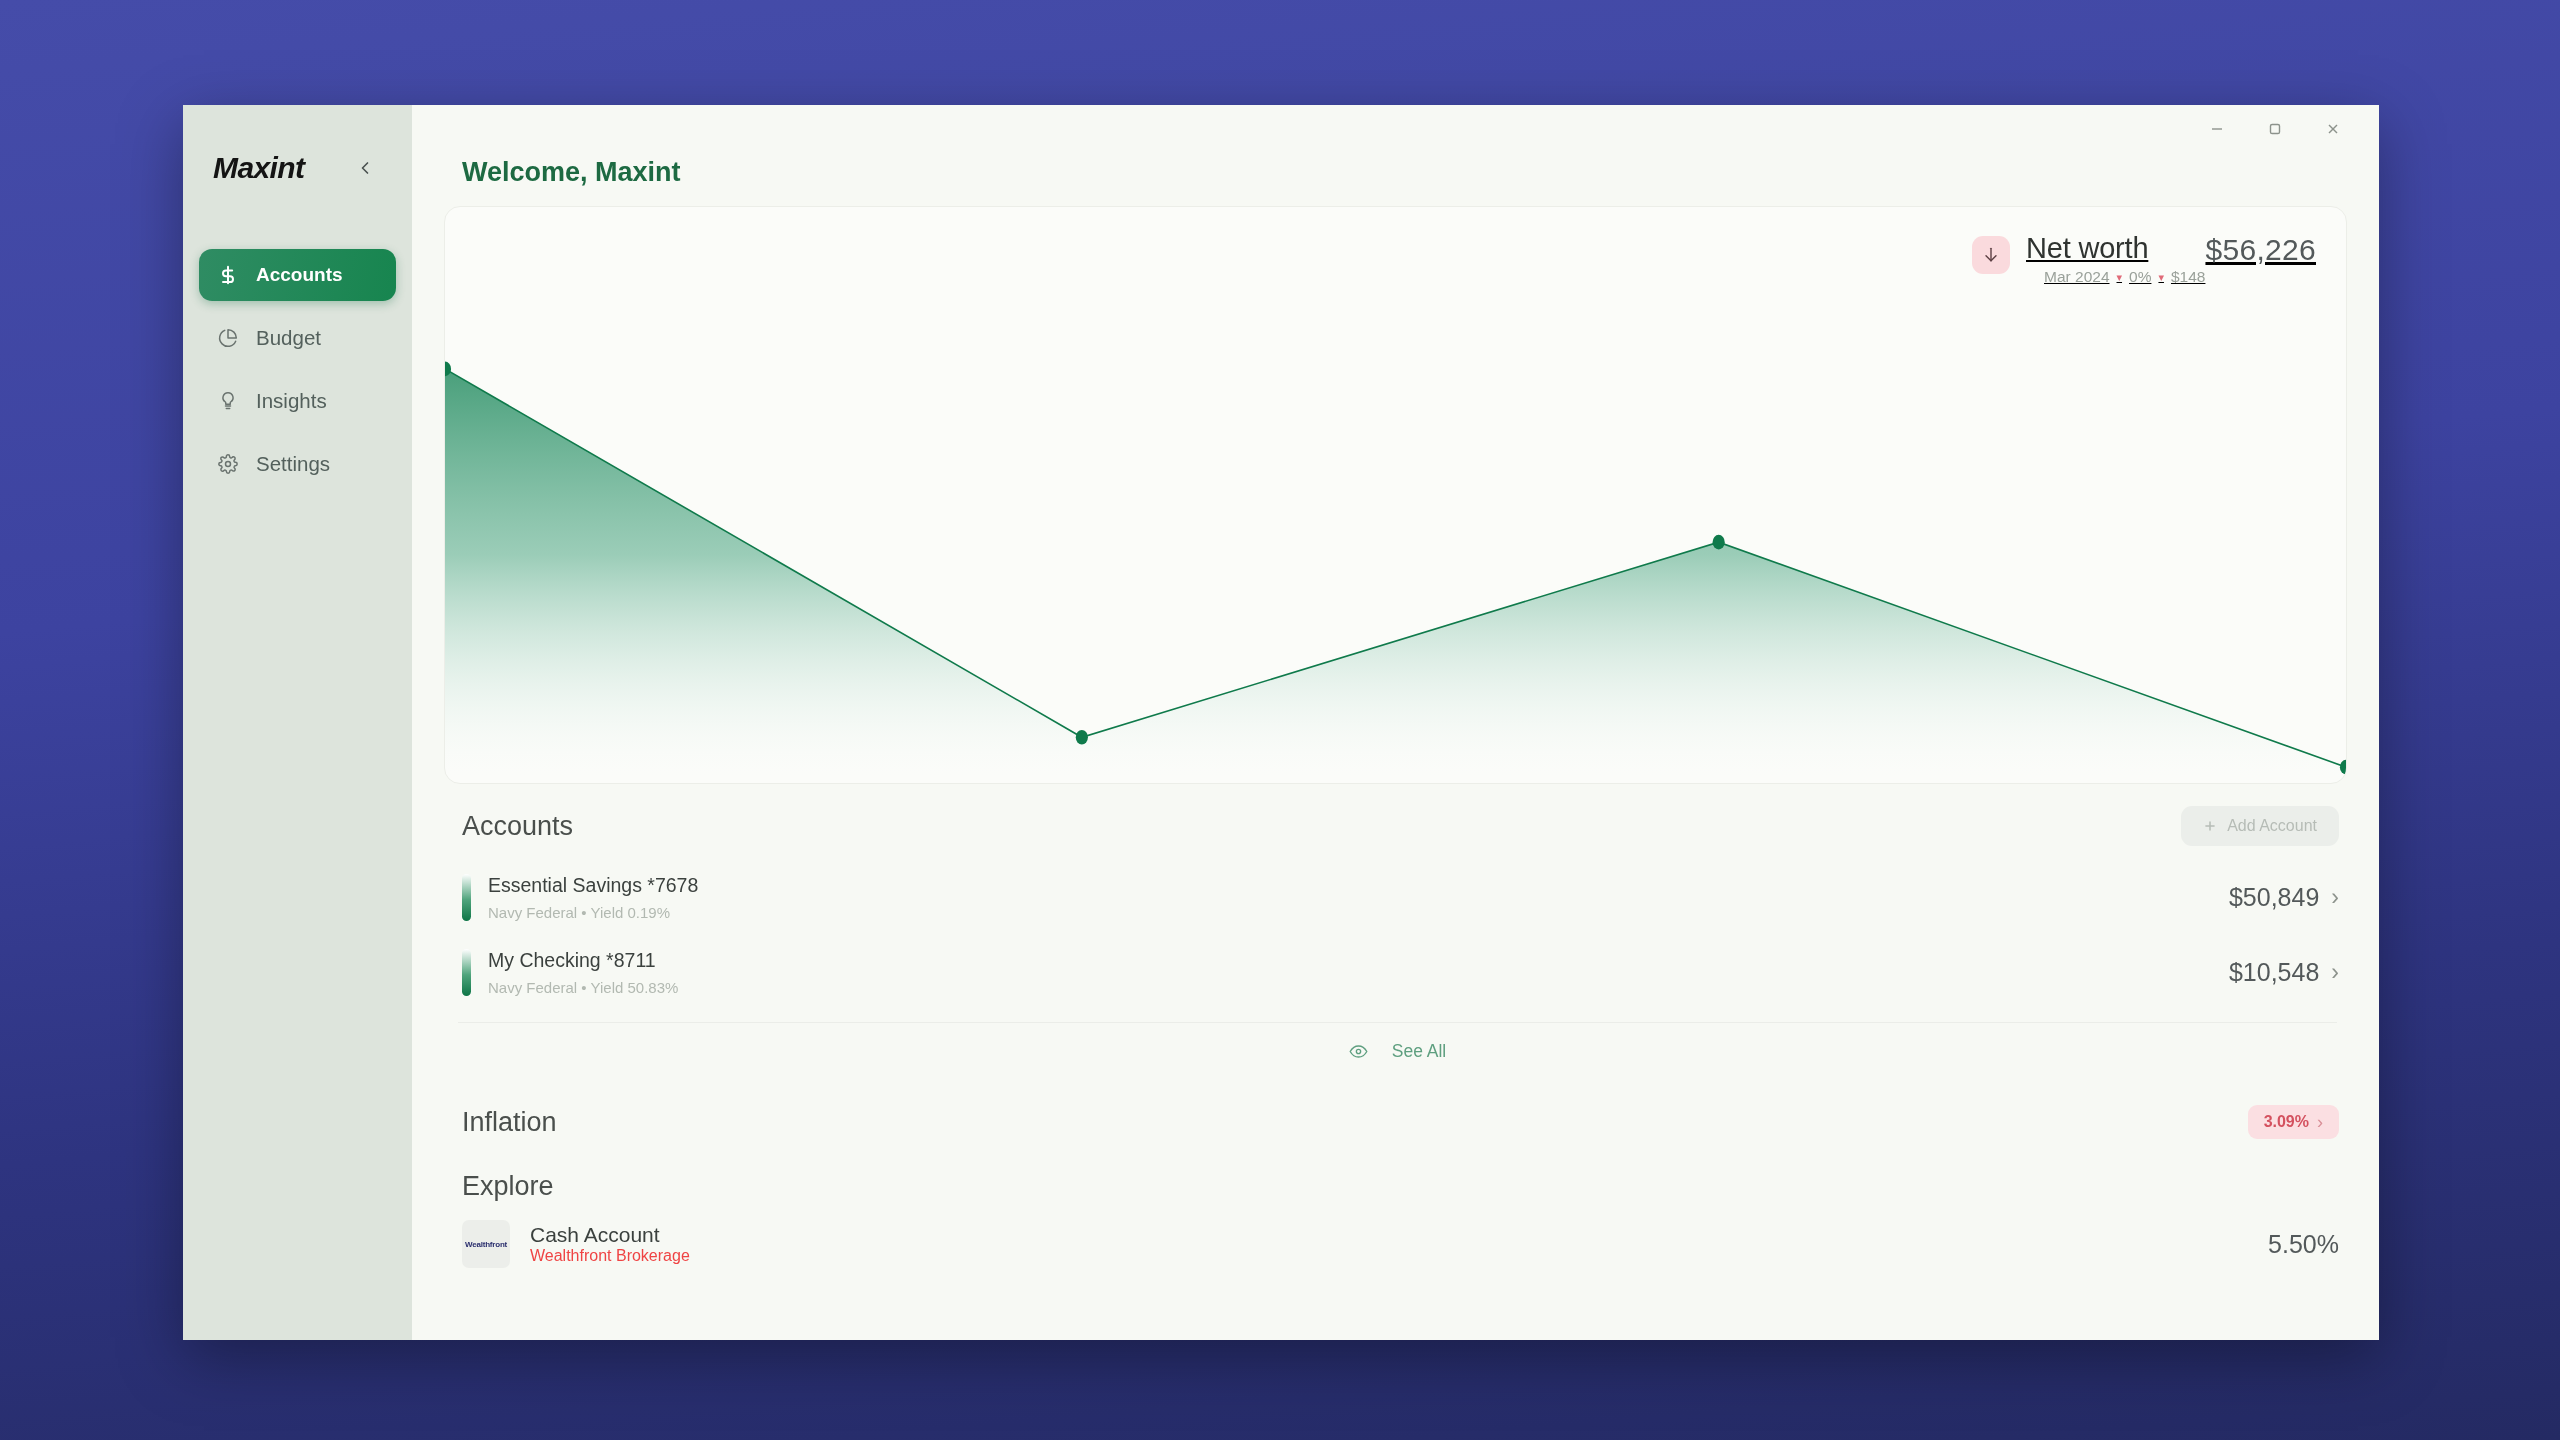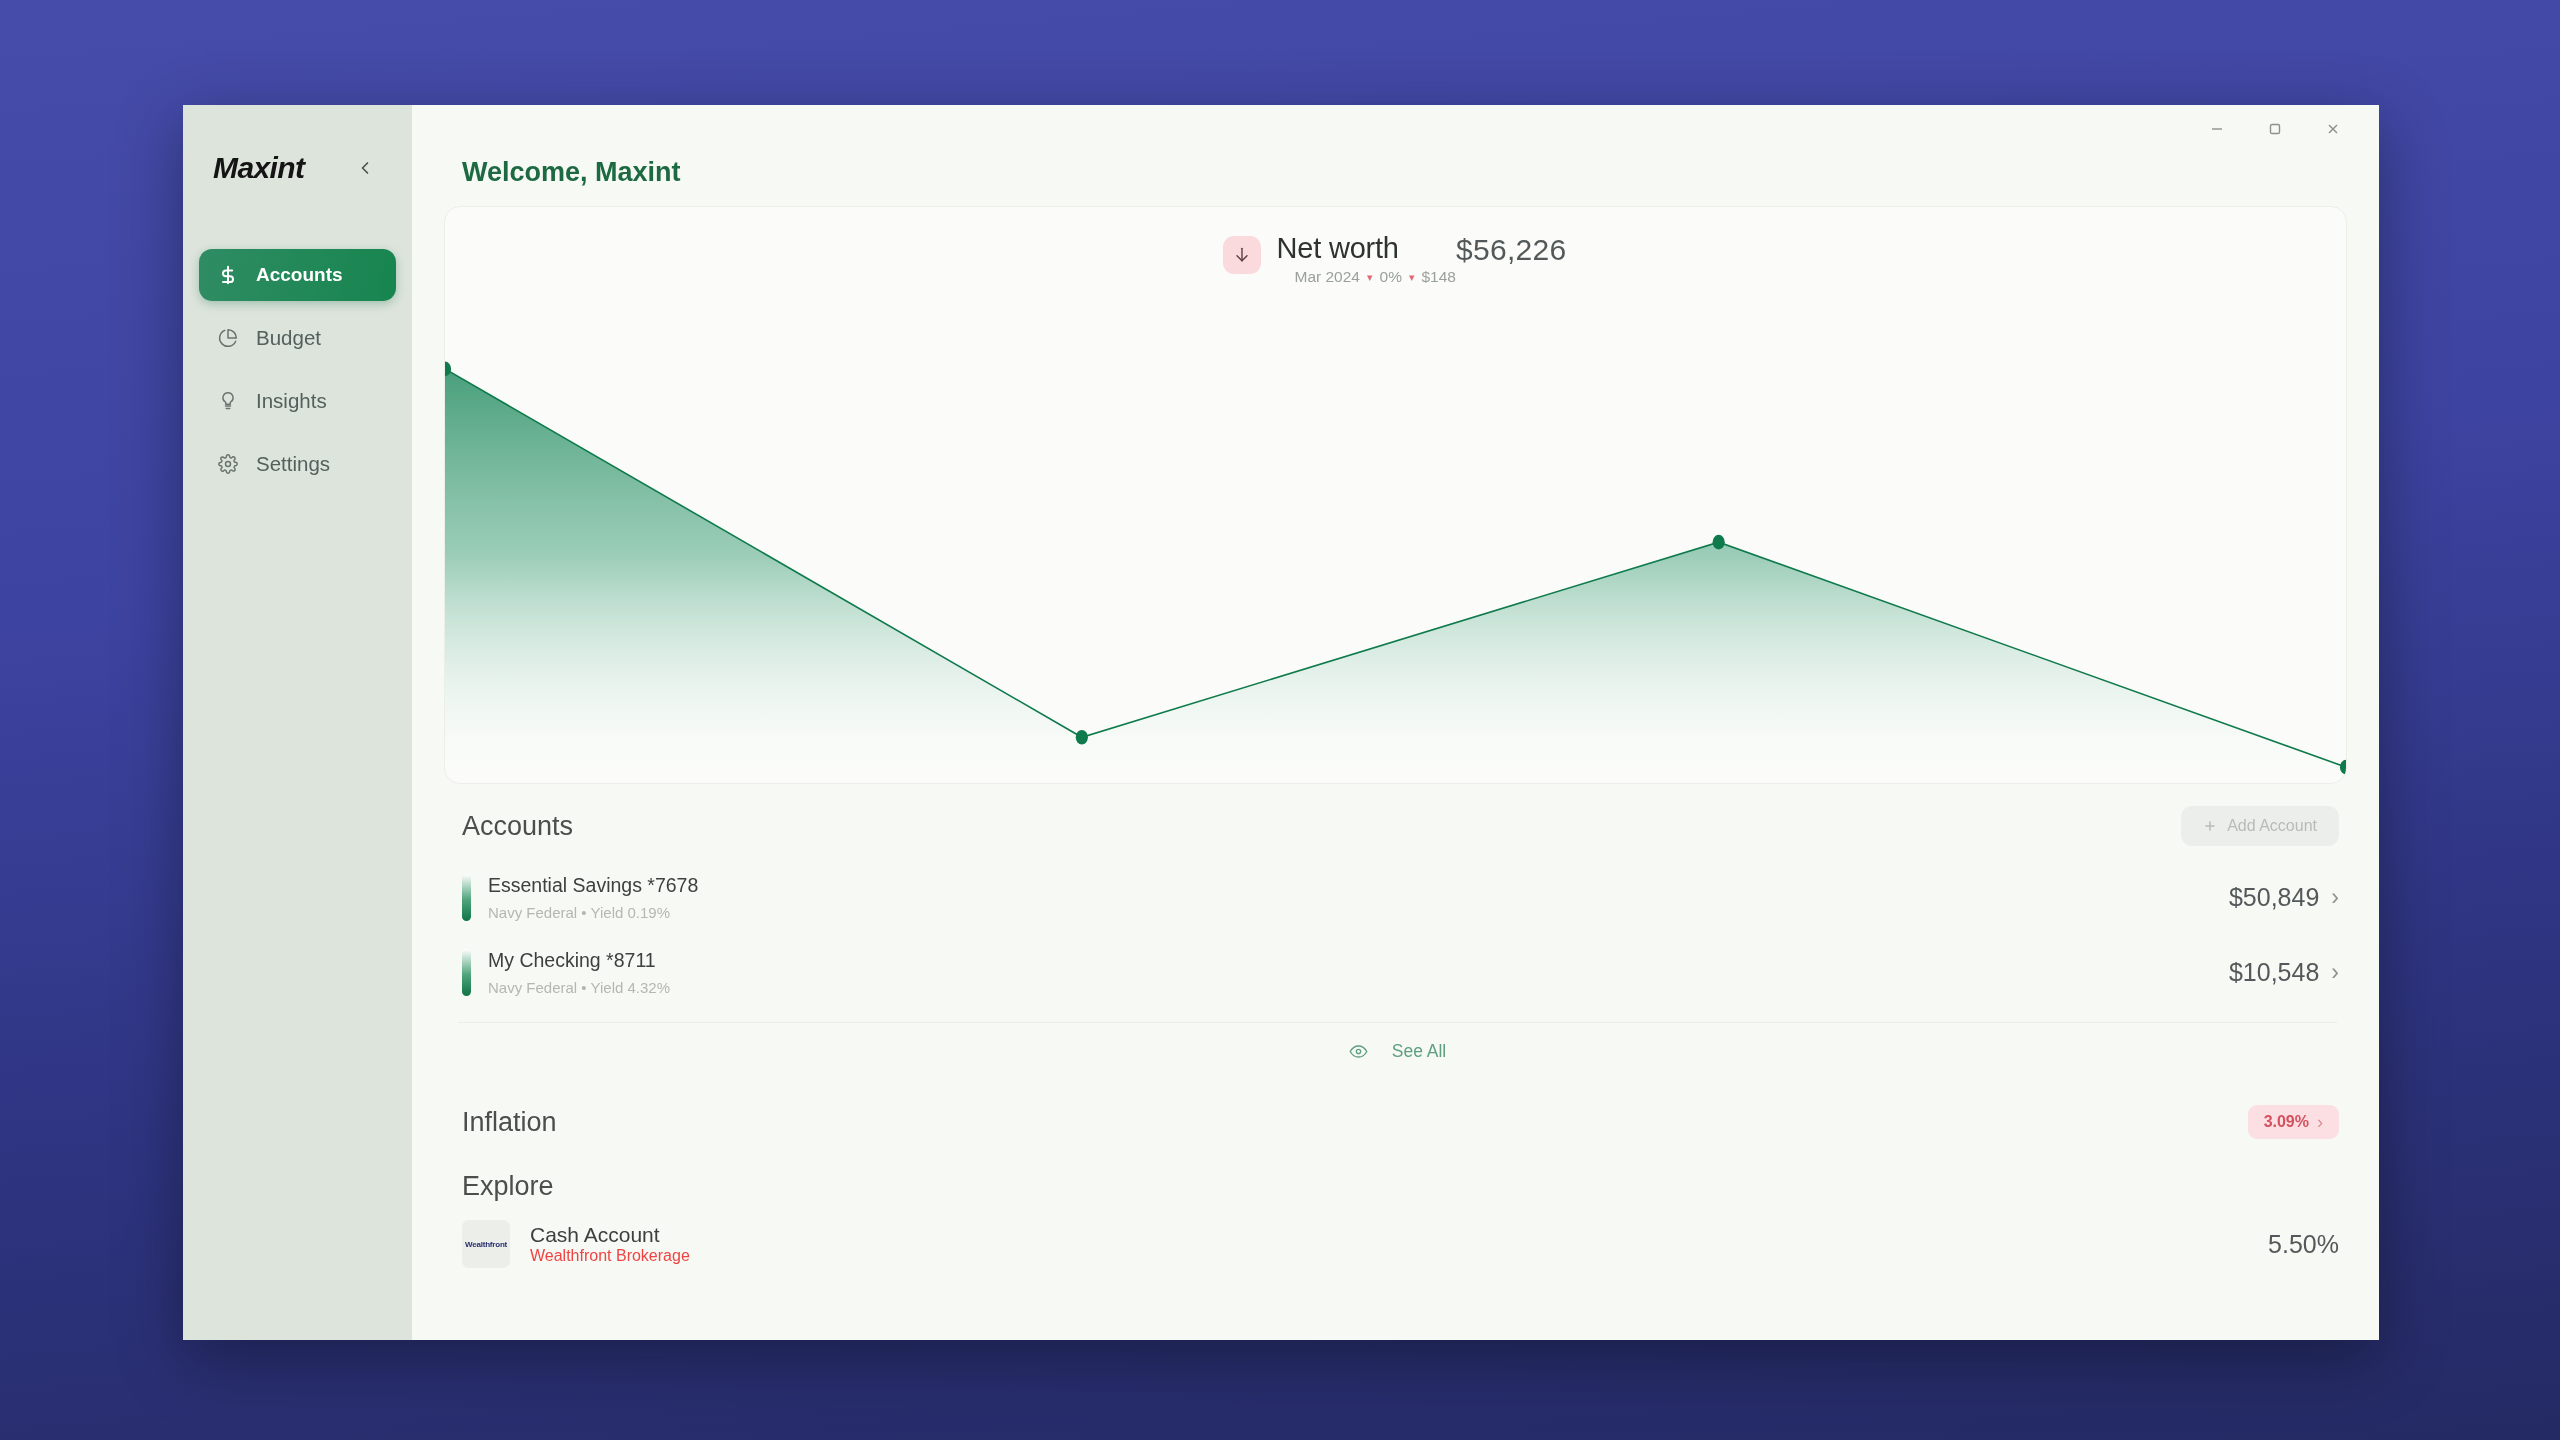--- a/index.html
+++ b/index.html
@@ -72,21 +72,21 @@
   .welcome {
     font-size:27px; font-weight:700; color:#1d6a42;
     padding:4px 0 18px 18px;
   }
 
   
   .nw-card {
     background:#fbfcf9; border:1px solid #eceee8; border-radius:16px;
     overflow:hidden; position:relative; height:578px;
   }
-  .nw-head { display:flex; align-items:flex-start; justify-content:center; padding:26px 30px 0 28px; }
+  .nw-head { display:flex; align-items:flex-start; justify-content:flex-end; padding:26px 30px 0 28px;text-decoration:underline; }
   .nw-left { display:flex; align-items:flex-start; gap:16px; }
   .nw-badge {
     width:38px; height:38px; border-radius:11px; background:#fadadd;
     display:flex; align-items:center; justify-content:center; margin-top:3px;
   }
   .nw-title { font-size:29px; color:#2f3330; line-height:1.05; letter-spacing:-.2px; }
   .nw-sub { font-size:15.5px; color:#9aa19a; margin-top:5px; display:flex; align-items:center; gap:7px;margin-left:18px; }
   .tri { color:#e06a78; font-size:11px; line-height:1; }
   .nw-value { font-size:30px; color:#53595a; letter-spacing:.3px; }
 
@@ -292,21 +292,21 @@
           <span class="acct-amt">$50,849</span>
           <span class="chev">›</span>
         </div>
       </div>
 
       <div class="acct-row">
         <div class="acct-left">
           <div class="acct-bar"></div>
           <div>
             <div class="acct-name">My Checking *8711</div>
-            <div class="acct-meta">Navy Federal • Yield 4.32%</div>
+            <div class="acct-meta">Navy Federal • Yield 50.83%</div>
           </div>
         </div>
         <div class="acct-right">
           <span class="acct-amt">$10,548</span>
           <span class="chev">›</span>
         </div>
       </div>
 
       <div class="see-all-wrap">
         <div class="see-all">

